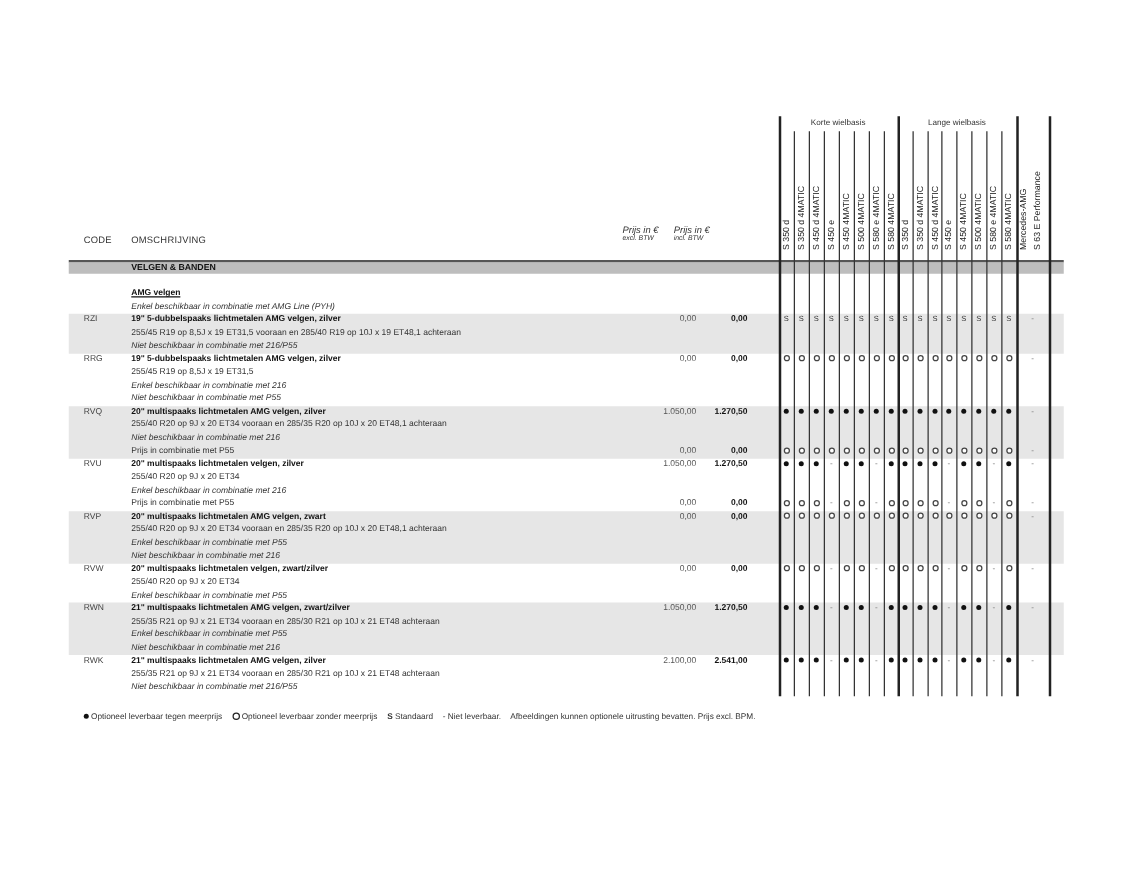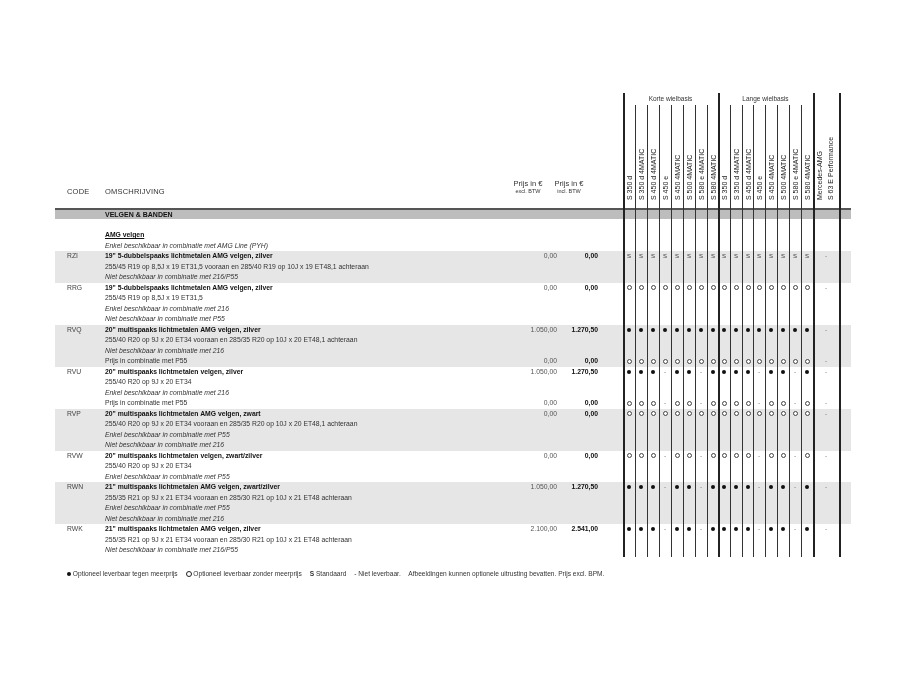--- a/index.html
+++ b/index.html
@@ -1,21 +1,21 @@
 <!DOCTYPE html>
 <html><head>
 <meta charset="utf-8">
 <style>
   html, body { margin: 0; padding: 0; }
   body { width: 906px; height: 700px; background: #ffffff; position: relative; overflow: hidden;
          font-family: "Liberation Sans", sans-serif; color: #222; }
   .abs { position: absolute; }
   .code-h { left: 67px; top: 187px; font-size: 7.5px; color: #333; letter-spacing: 0.2px; }
   .desc-h { left: 105px; top: 187px; font-size: 7.5px; color: #333; letter-spacing: 0.2px; }
-  .price-h { width: 60px; text-align: center; font-size: 7.5px; line-height: 9px; color: #333; }
+  .price-h { width: 60px; text-align: left; font-size: 7.5px; line-height: 9px; color: #333; font-style: italic; }
   .price-h small { display: block; font-size: 5.5px; line-height: 7px; }
   .rule-top { left: 55px; top: 208px; width: 796px; height: 2px; background: #555; }
   .section-band { left: 55px; top: 210px; width: 796px; height: 9px; background: #bdbdbd; }
   .section-label { left: 105px; top: 210px; font-size: 7px; font-weight: bold; line-height: 9px; color: #111; }
   .row-bg { left: 55px; width: 796px; background: #e6e6e6; }
   .line { font-size: 6.8px; line-height: 10.5px; white-space: nowrap; }
   .code { left: 67px; color: #444; }
   .desc { left: 105px; }
   .b { font-weight: bold; color: #111; }
   .i { font-style: italic; color: #333; }

